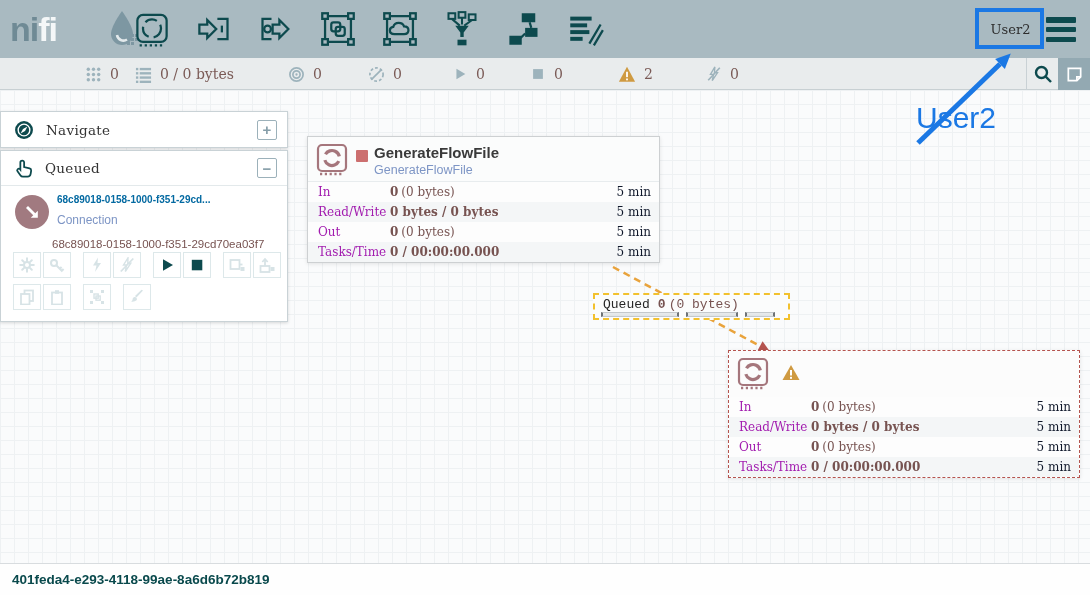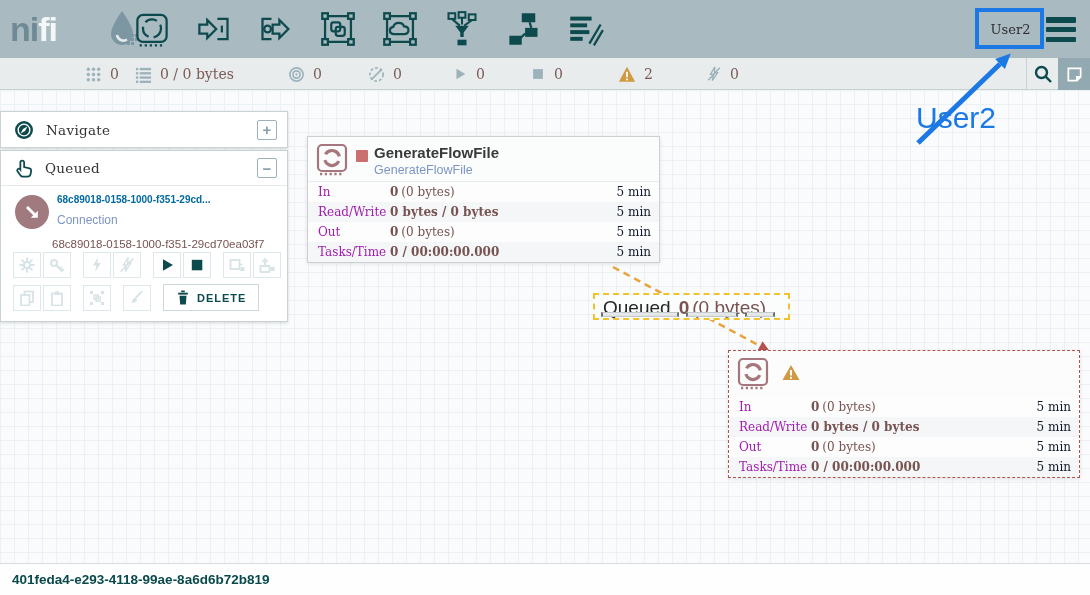--- a/index.html
+++ b/index.html
@@ -71,21 +71,21 @@
   .prow:nth-child(odd) { background:#f4f6f7; }
   .prow:nth-child(even) { background:#fdfdfd; }
   .plabel { width:82px; padding-left:10px; color:#a21caf; }
   .pval { flex:1; color:#775351; white-space:nowrap; }
   .pval b { font-weight:bold; }
   .pnorm { margin-left:3px; }
   .pwin { width:52px; text-align:right; margin-right:8px; color:#0f172a; }
 
   
   .q-label { position:absolute; left:593px; top:203px; width:197px; height:27px; background:#fbfcfc; border:2px dashed #f2c12e; }
-  .q-text { position:absolute; left:8px; top:2px; font-family:Liberation Sans, sans-serif; font-size:19px; color:#262626; white-space:nowrap; }
+  .q-text { position:absolute; left:8px; top:2px; font-family:Liberation Mono, monospace; font-size:13px; color:#262626; white-space:nowrap; }
   .q-bold { font-weight:bold; color:#775351; margin-left:8px; }
   .q-norm { color:#775351; margin-left:3px; }
   .q-bars { position:absolute; left:6px; bottom:1px; display:flex; gap:7px; }
   .q-bars span { height:5px; background:linear-gradient(#e9eced,#dfe3e5); border-top:1px solid #c3c8cb; border-bottom:1px solid #c3c8cb; border-left:2px solid #6d7276; border-right:2px solid #6d7276; }
 
   
   .footer { position:absolute; left:0; top:563px; width:1090px; height:32px; background:#fefefe; border-top:1px solid #d8dcdf; display:flex; align-items:center; }
   .footer .fid { margin-left:12px; font-size:13.5px; font-weight:bold; color:#09494c; }
 
   
@@ -400,28 +400,20 @@
               <rect x="5" y="5" width="4.2" height="4.2"></rect>
               <rect x="7" y="7" width="4.2" height="4.2"></rect>
             </svg>
           </button>
           <button class="ob gap">
             <svg width="16" height="16" viewBox="0 0 16 16" fill="currentColor">
               <path d="M14 1.5 L7.5 8.5 L6 7 L12.5 0.8 z"></path>
               <path d="M6.3 8 q2 .5 1.6 3 q-2.5 2.2 -5.8 1.6 q1.9 -1 1.6 -3.1 q.5 -1.9 2.6 -1.5 z"></path>
             </svg>
           </button>
-          <button class="del-btn">
-            <svg width="14" height="15" viewBox="0 0 16 17" fill="currentColor">
-              <rect x="6" y="0.5" width="4" height="2"></rect>
-              <rect x="2.5" y="3" width="11" height="2.2"></rect>
-              <path d="M4 6.5 h8 l-.8 10 h-6.4 z"></path>
-            </svg>
-            <span class="dl">DELETE</span>
-          </button>
         </div>
       </div>
     </div>
 
     <div class="proc p1">
       <div class="proc-hd">
         <svg class="stamp" width="36" height="36" viewBox="0 0 36 36" fill="none" stroke="currentColor">
           <rect x="3" y="3" width="28" height="26" rx="4" stroke-width="2.2"></rect>
           <path d="M5 32 h24" stroke-dasharray="2.2 2.6" stroke-width="2.4"></path>
           <circle cx="17" cy="16" r="7.5" stroke-width="3.2" stroke-dasharray="18 6" transform="rotate(25 17 16)"></circle>

